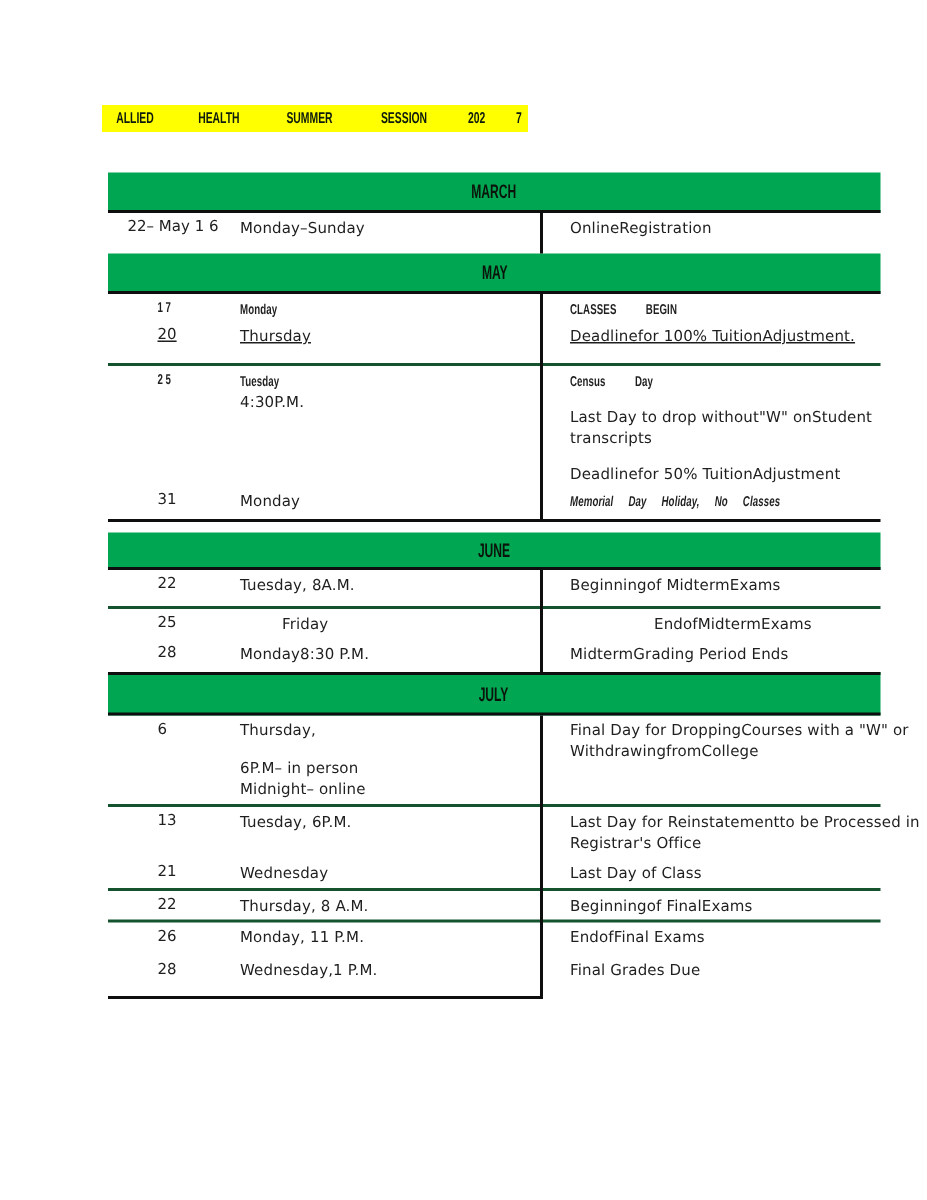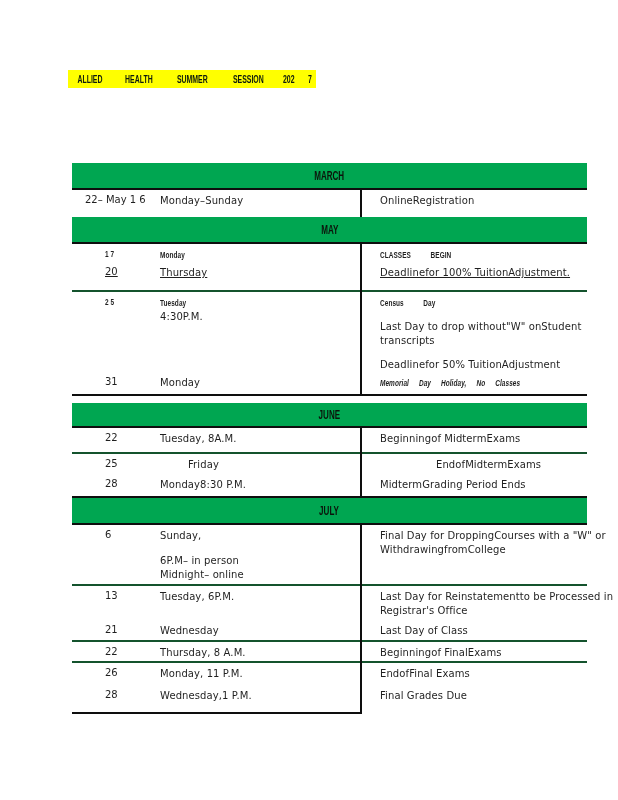--- a/index.html
+++ b/index.html
@@ -1,29 +1,29 @@
 <!DOCTYPE html>
 <html><head>
 <meta charset="utf-8">
 <style>
   html,body{margin:0;padding:0;background:#ffffff;}
   body{width:618px;height:800px;position:relative;overflow:hidden;
        font-family:"DejaVu Sans",sans-serif;color:#1f1f1f;}
   .page{position:absolute;inset:0;background:#fff;}
 
   
-  .title-bar{position:absolute;left:68px;top:70px;width:248px;height:18px;
+  .title-bar{position:absolute;left:68px;top:70px;width:284px;height:18px;
              background:#FFFF00;display:flex;justify-content:space-between;
              align-items:center;padding:0 3px;box-sizing:border-box;}
   .title-word{font-family:"Liberation Sans",sans-serif;font-weight:700;font-size:10.5px;
               color:#0d1a0d;display:inline-block;transform:scaleX(0.66);transform-origin:50% 50%;
               white-space:nowrap;}
 
   
-  .schedule{position:absolute;left:72px;top:115px;width:515px;margin-top:48px;}
+  .schedule{position:absolute;left:72px;top:115px;width:515px;}
   .month-bar{height:25px;background:#00A651;border-bottom:2px solid #0e0e0e;
              display:flex;align-items:center;justify-content:center;}
   .month-bar.h23{height:23px;}
   .month-bar.bt{border-top:2px solid #0e0e0e;}
   .month-bar.mt7{margin-top:7px;}
   .month-label{font-family:"Liberation Sans",sans-serif;font-weight:700;font-size:13px;
                color:#0b140b;display:inline-block;transform:scaleX(0.62);white-space:nowrap;}
   .sep{height:2px;background:#0e0e0e;}
   .rows{position:relative;}
   .divider{position:absolute;left:288px;top:0;bottom:0;width:2px;background:#0e0e0e;}
@@ -162,21 +162,21 @@
       </div>
       <div class="section">
         <div class="month-bar bt">
           <span class="month-label">JULY</span>
         </div>
         <div class="rows">
           <div class="divider"></div>
           <div class="row" style="min-height: 59px;">
             <div class="cell date">6</div>
             <div class="cell day">
-              <div class="tline">Sunday,</div>
+              <div class="tline">Thursday,</div>
               <div class="sp tall"></div>
               <div class="tline">6P.M– in person</div>
               <div class="tline">Midnight– online</div>
             </div>
             <div class="cell event">
               <div class="tline">Final Day for DroppingCourses with a "W" or</div>
               <div class="tline">WithdrawingfromCollege</div>
             </div>
           </div>
           <div class="row lt" style="min-height: 36px;">

